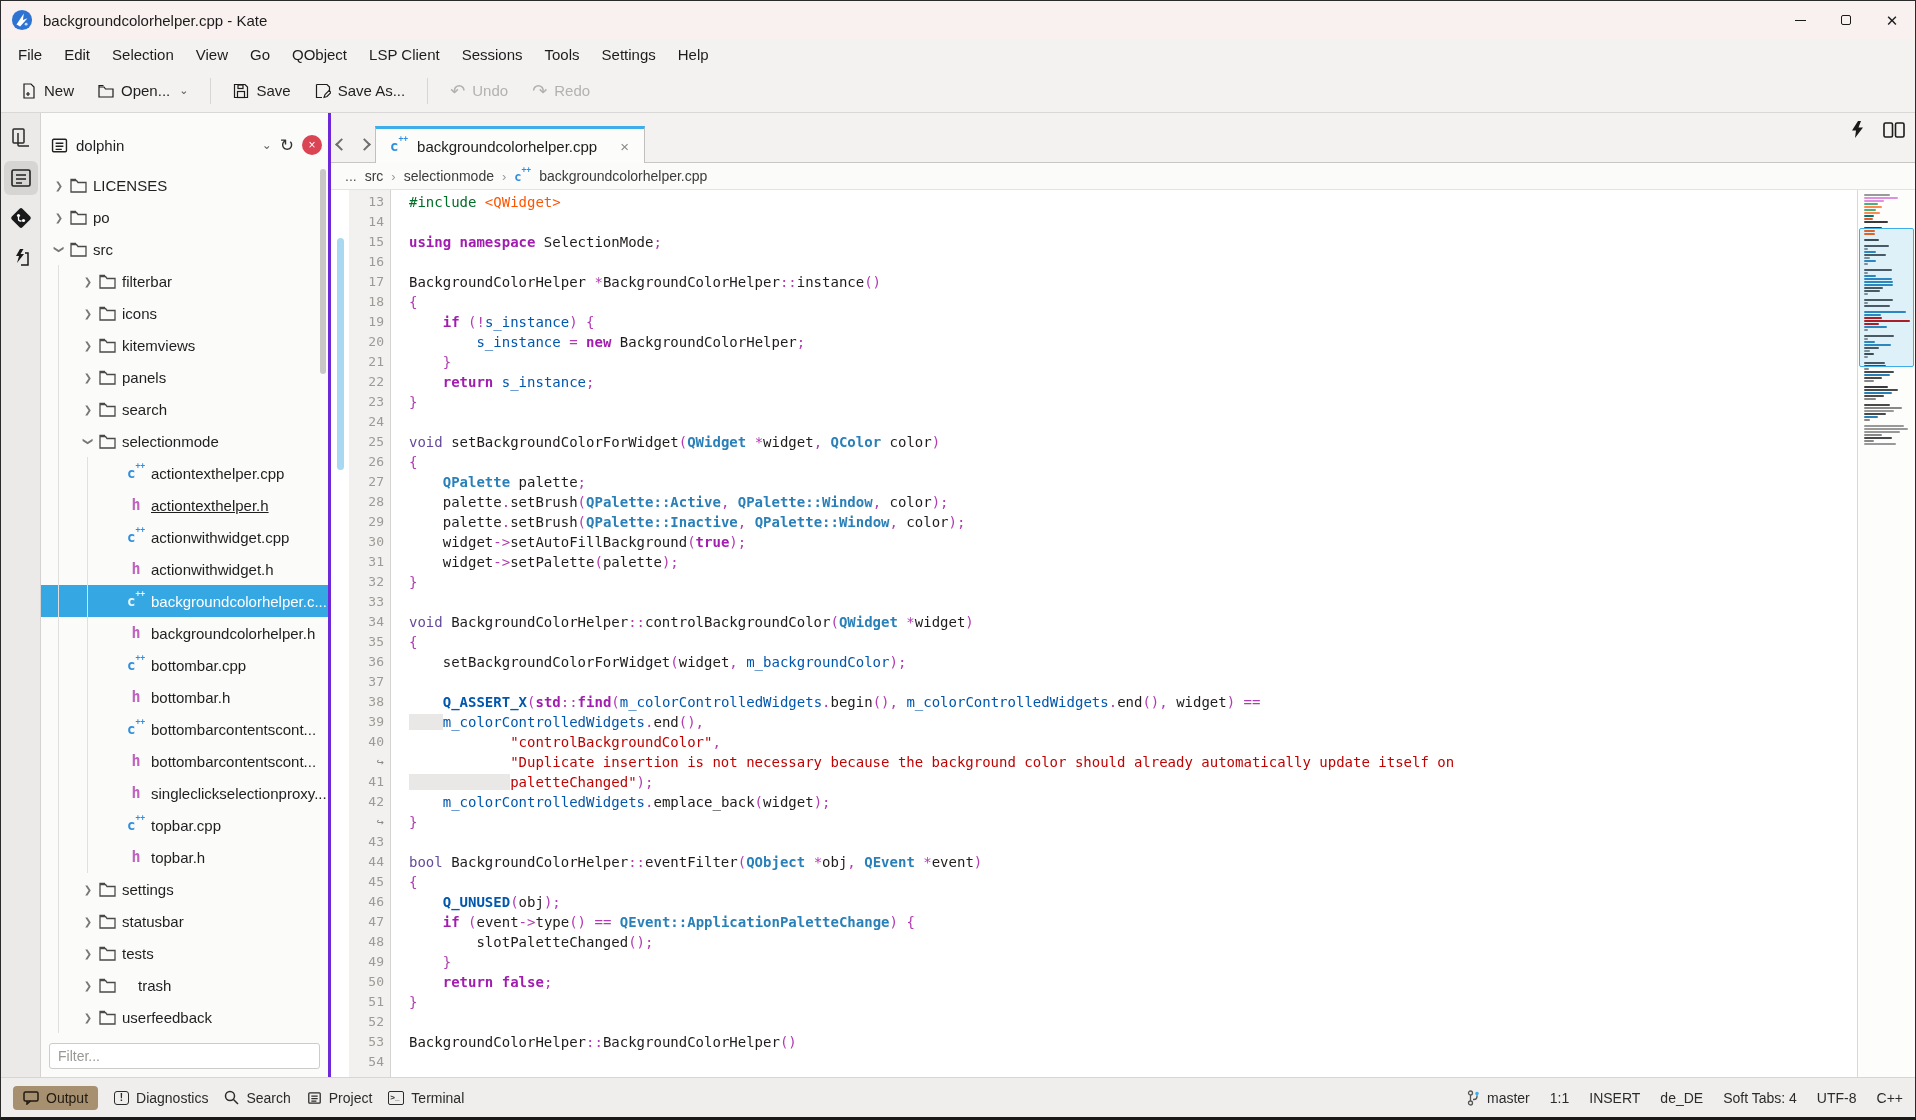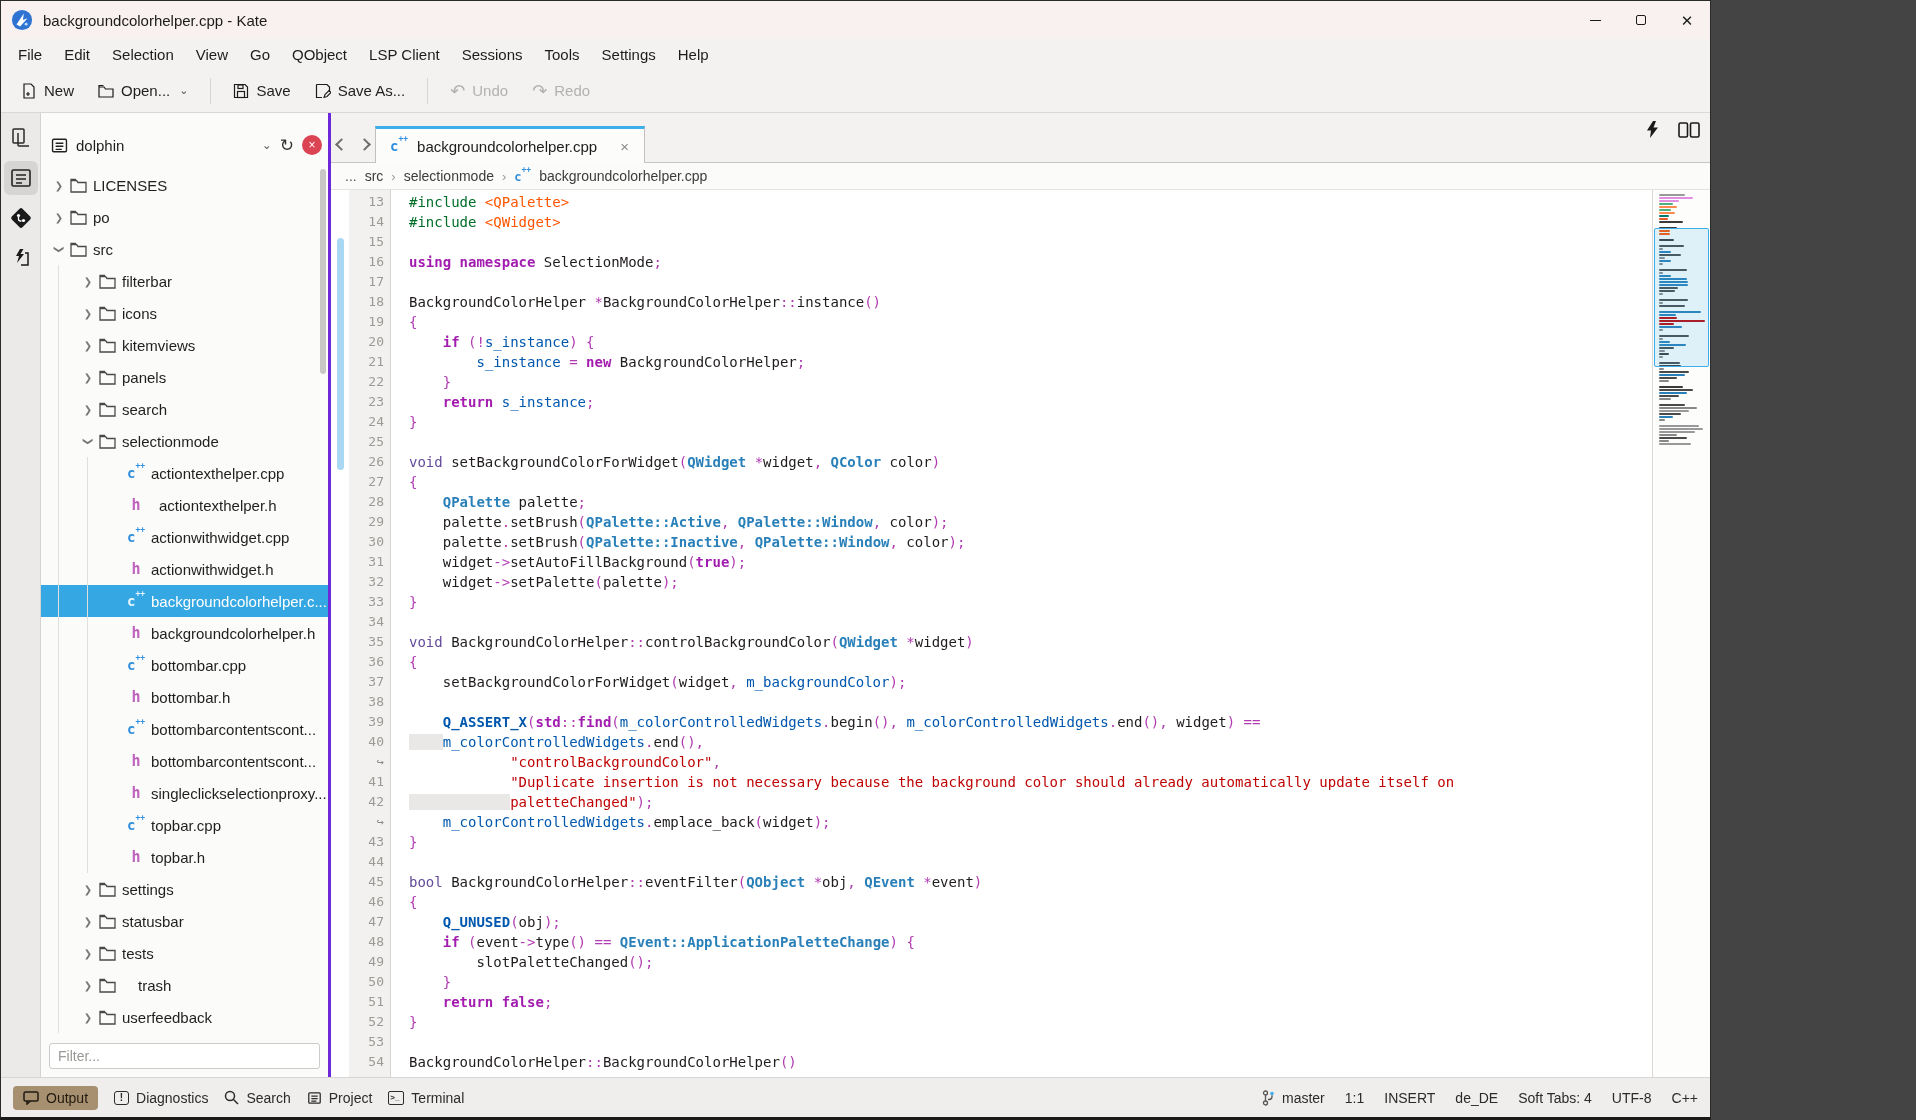--- a/index.html
+++ b/index.html
@@ -1,18 +1,18 @@
 <!DOCTYPE html>
 <html><head>
 <meta charset="utf-8">
 <style>
   * { margin:0; padding:0; box-sizing:border-box; }
   html,body { width:1916px; height:1120px; overflow:hidden; }
   body { font-family:"Liberation Sans", sans-serif; background:#444; }
-  .window { position:relative; width:1711px; height:1120px; background:#fbfbfa;
+  .window { position:relative; width:1916px; height:1120px; background:#fbfbfa;
             border:1px solid #2a2a2a; border-bottom:3px solid #1a1a1a; }
 
   
   .titlebar { position:absolute; top:0; left:0; right:0; height:38px; background:#f9f1ef;
               display:flex; align-items:center; padding-left:10px; }
   .app-logo { width:22px; height:22px; margin-right:10px; }
   .title-text { font-size:15px; color:#1b1b1b; }
   .win-controls { margin-left:auto; display:flex; height:38px; }
   .win-btn { width:46px; height:38px; display:flex; align-items:center; justify-content:center; color:#1a1a1a; }
   .glyph-min { width:11px; height:1px; background:#1a1a1a; display:block; }
@@ -351,21 +351,21 @@
             </span>
             <span style="margin-left: 4px;">actiontexthelper.cpp</span>
           </div>
           <div class="tree-row">
             <span class="guide"></span>
             <span class="guide"></span>
             <span class="tchev"></span>
             <span class="ticon">
               <span class="fi-h">h</span>
             </span>
-            <span style="margin-left: 12px;">actiontexthelper.h</span>
+            <span style="margin-left: 4px; text-decoration: underline;">actiontexthelper.h</span>
           </div>
           <div class="tree-row">
             <span class="guide"></span>
             <span class="guide"></span>
             <span class="tchev"></span>
             <span class="ticon">
               <span class="fi-cpp">c<sup>++</sup></span>
             </span>
             <span style="margin-left: 4px;">actionwithwidget.cpp</span>
           </div>
@@ -595,21 +595,20 @@
               <div class="num">48</div>
               <div class="num">49</div>
               <div class="num">50</div>
               <div class="num">51</div>
               <div class="num">52</div>
               <div class="num">53</div>
               <div class="num">54</div>
               <div class="num">55</div>
             </div>
           <div class="codecol" id="codecol">
-              <div class="cline"><span class="cs-pp">#include </span><span class="cs-inc">&lt;QPalette&gt;</span></div>
               <div class="cline"><span class="cs-pp">#include </span><span class="cs-inc">&lt;QWidget&gt;</span></div>
               <div class="cline"></div>
               <div class="cline"><span class="cs-k">using namespace</span><span class="cs-n"> SelectionMode</span><span class="cs-p">;</span></div>
               <div class="cline"></div>
               <div class="cline"><span class="cs-n">BackgroundColorHelper </span><span class="cs-p">*</span><span class="cs-n">BackgroundColorHelper</span><span class="cs-p">::</span><span class="cs-n">instance</span><span class="cs-p">()</span></div>
               <div class="cline"><span class="cs-p">{</span></div>
               <div class="cline"><span class="cs-n">    </span><span class="cs-k">if</span><span class="cs-n"> </span><span class="cs-p">(!</span><span class="cs-m">s_instance</span><span class="cs-p">)</span><span class="cs-n"> </span><span class="cs-p">{</span></div>
               <div class="cline"><span class="cs-n">        </span><span class="cs-m">s_instance</span><span class="cs-n"> </span><span class="cs-p">=</span><span class="cs-n"> </span><span class="cs-k">new</span><span class="cs-n"> BackgroundColorHelper</span><span class="cs-p">;</span></div>
               <div class="cline"><span class="cs-n">    </span><span class="cs-p">}</span></div>
               <div class="cline"><span class="cs-n">    </span><span class="cs-k">return</span><span class="cs-n"> </span><span class="cs-m">s_instance</span><span class="cs-p">;</span></div>

